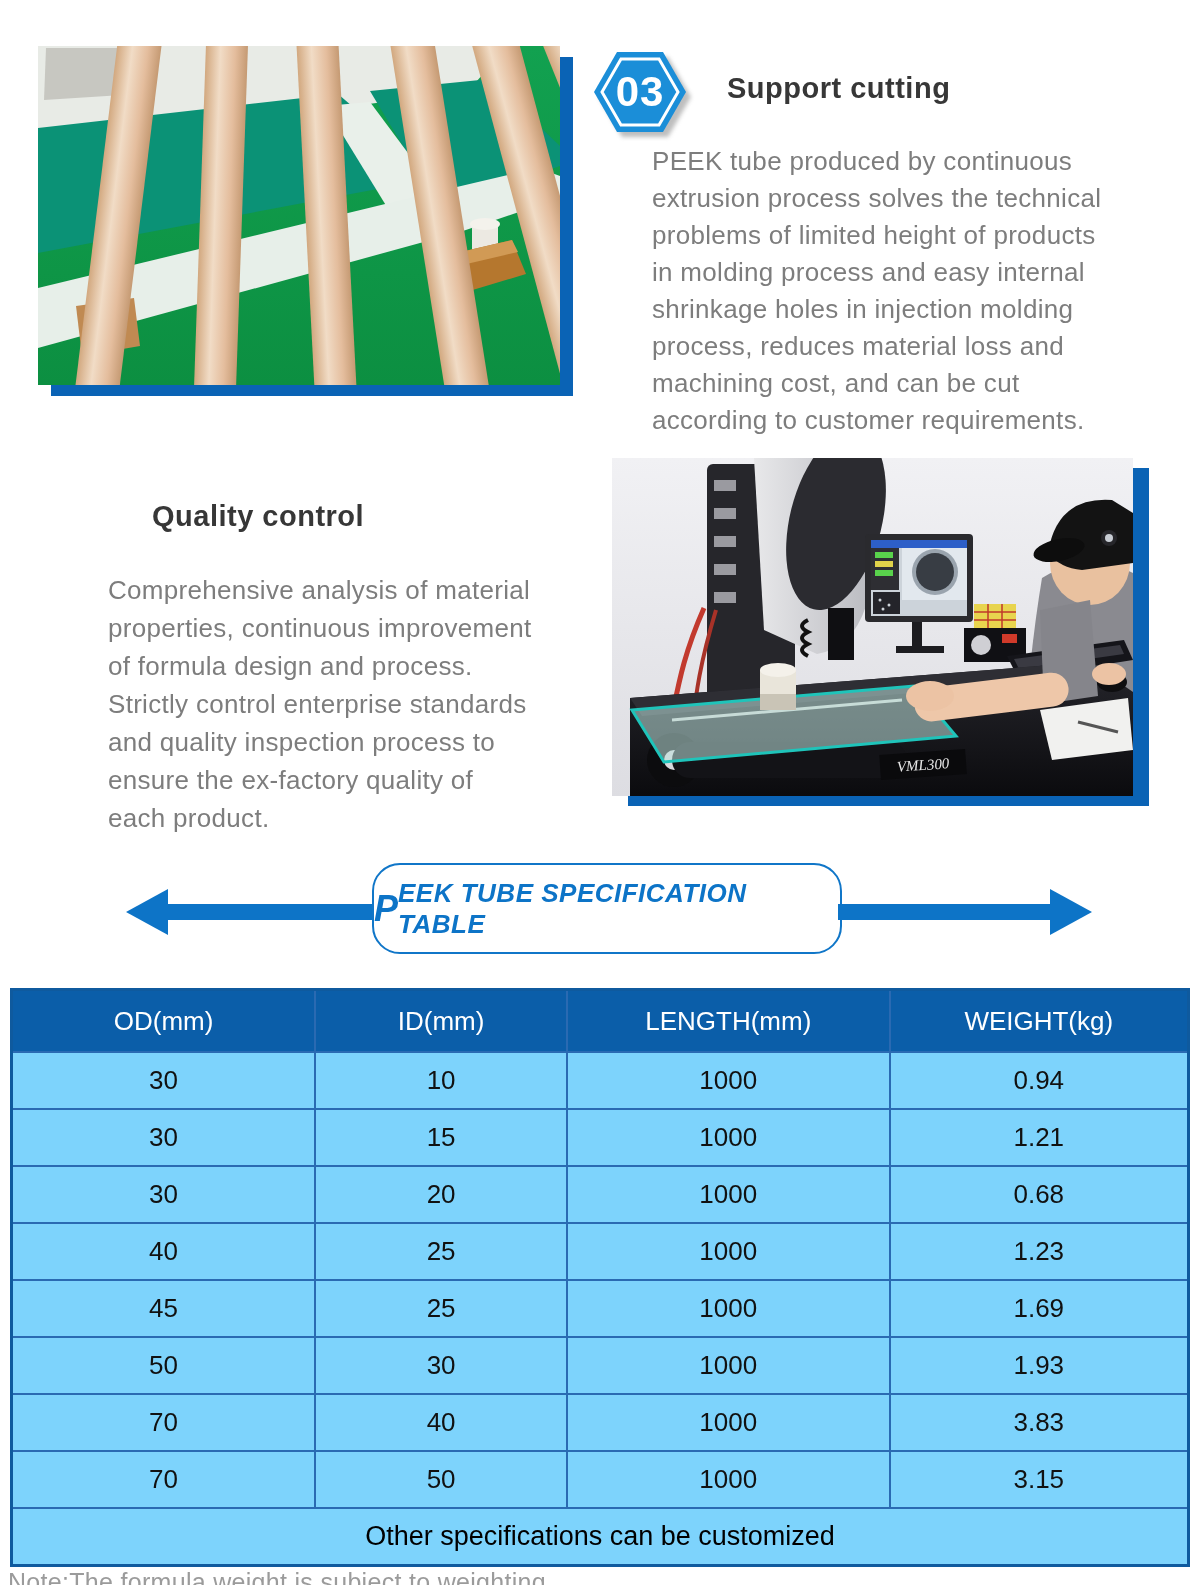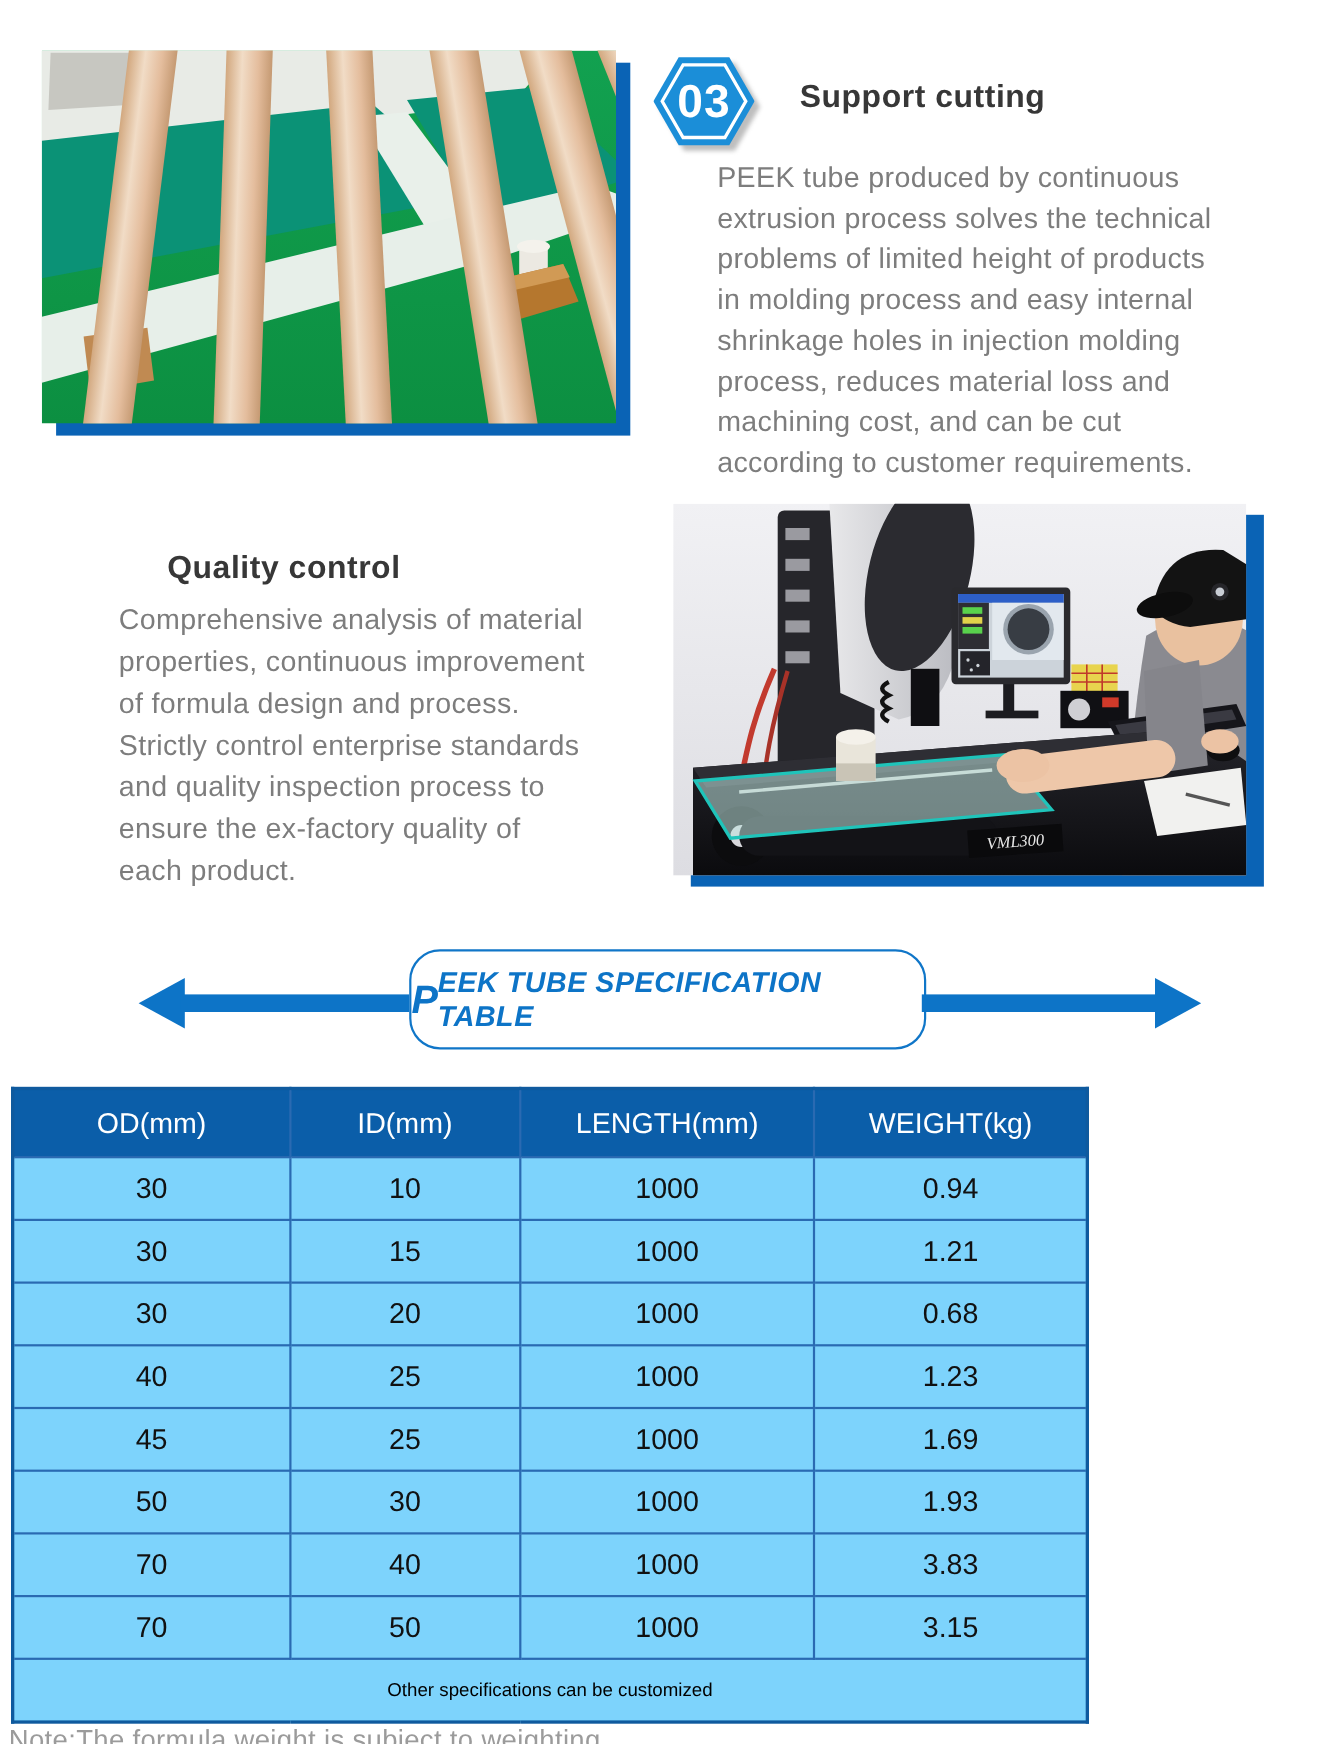--- a/index.html
+++ b/index.html
@@ -40,34 +40,34 @@
   }
   .banner-box .big{font-size:36px;}
   .banner-box .rest{font-size:26px;letter-spacing:0.5px;}
   .arrow-bar{position:absolute;height:16px;top:886px;background:#0d74c7;}
   .arrow-head{position:absolute;width:0;height:0;top:871px;
     border-top:23px solid transparent;border-bottom:23px solid transparent;}
   .arrow-head.left{left:126px;border-right:42px solid #0d74c7;}
   .arrow-head.right{left:1050px;border-left:42px solid #0d74c7;}
   
   .spec-table{
-    position:absolute;left:10px;top:970px;width:980px;
+    position:absolute;left:10px;top:970px;width:1180px;
     border-collapse:collapse;table-layout:fixed;
     font-family:"Liberation Sans","DejaVu Sans",sans-serif;
   }
   .spec-table th,.spec-table td{
     border:2px solid #2a6ab2;text-align:center;padding:0;
   }
   .spec-table{border:3px solid #0f5a9e;}
   .spec-table thead th{
     background:#0b5ea9;color:#ffffff;font-weight:normal;font-size:26px;
     height:60px;
   }
   .spec-table tbody td{font-size:26px;color:#111111;height:55px;background:#7dd3fc;}
-  .spec-table .footer-cell{font-size:17px;color:#000000;height:55px;text-align:center;}
+  .spec-table .footer-cell{font-size:27px;color:#000000;height:55px;text-align:center;}
   .note{
     position:absolute;left:8px;top:1550px;font-size:25px;color:#9b9b9b;
     letter-spacing:0.3px;
   }
 </style>
 </head>
 <body>
 
 <div class="page">
 
@@ -129,21 +129,21 @@
   <div class="sec-body" style="left:652px;top:125px;width:530px;">PEEK tube produced by continuous
 extrusion process solves the technical
 problems of limited height of products
 in molding process and easy internal
 shrinkage holes in injection molding
 process, reduces material loss and
 machining cost, and can be cut
 according to customer requirements.</div>
 
   <div class="sec-title" style="left:152px;top:482px;">Quality control</div>
-  <div class="sec-body" style="left:108px;top:526px;width:520px;line-height:38px;">Comprehensive analysis of material
+  <div class="sec-body" style="left:108px;top:553px;width:520px;line-height:38px;">Comprehensive analysis of material
 properties, continuous improvement
 of formula design and process.
 Strictly control enterprise standards
 and quality inspection process to
 ensure the ex-factory quality of
 each product.</div>
 
   <div class="photo-wrap" style="left:612px;top:440px;width:521px;height:338px;">
     <div class="accent" style="left:16px;top:10px;"></div>
     <svg width="521" height="338" viewBox="0 0 521 338" preserveAspectRatio="none">

